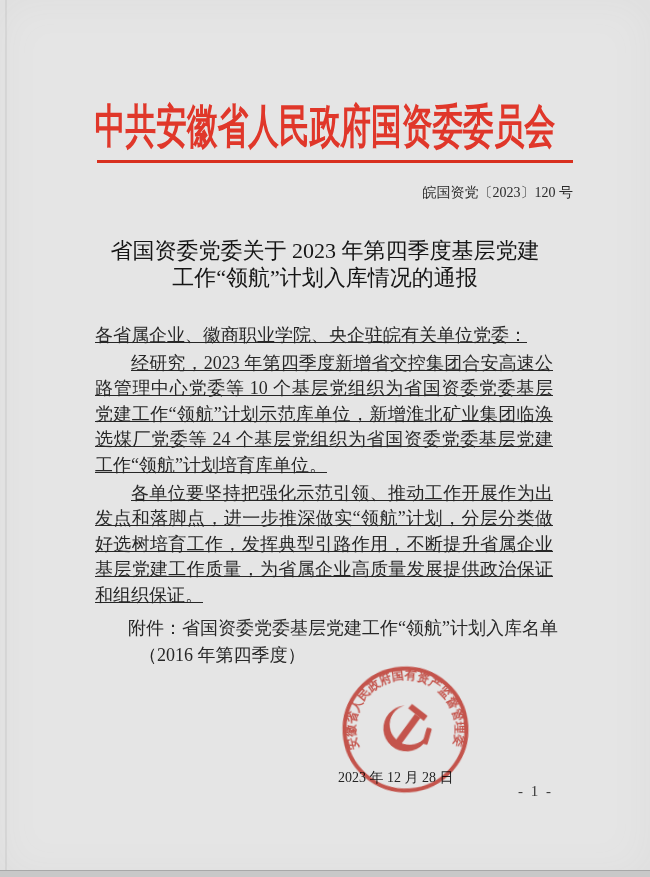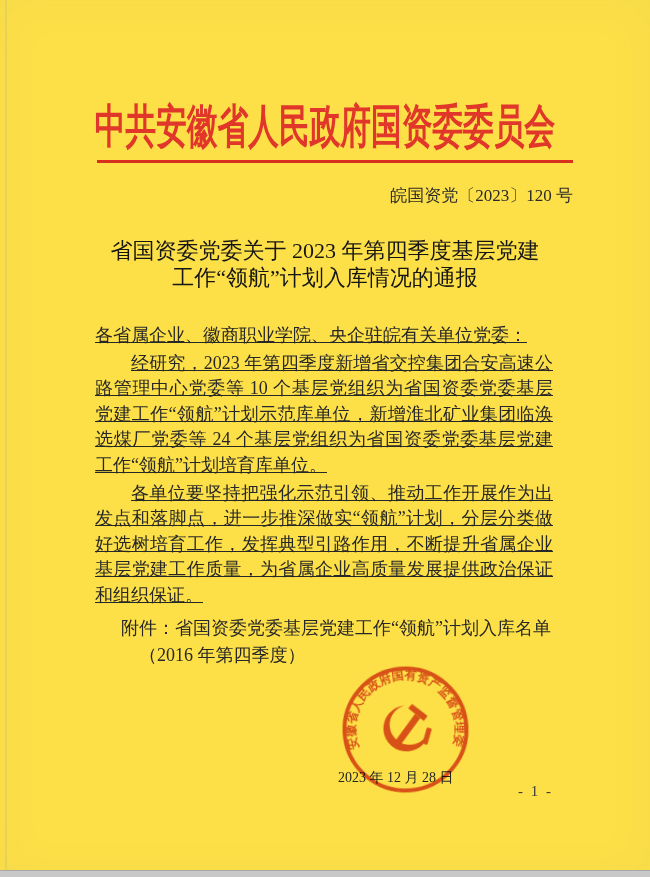--- a/index.html
+++ b/index.html
@@ -1,20 +1,20 @@
 <!DOCTYPE html>
 <html><head>
 <meta charset="utf-8">
 <style>
   html, body { margin: 0; padding: 0; background: #ffffff; }
   .page {
     position: relative;
     width: 650px;
     height: 877px;
-    background: #fde047;
+    background: #e5e5e5;
     overflow: hidden;
     font-family: "Liberation Serif", serif;
     box-shadow: inset 0 0 45px rgba(120,120,120,0.06);
   }
   .scan-edge-left {
     position: absolute; left: 5px; top: 0; width: 2px; height: 100%;
     background: rgba(160,160,160,0.18);
   }
   .scan-edge-bottom {
     position: absolute; left: 0; bottom: 0; width: 100%; height: 6px;
@@ -29,42 +29,42 @@
     transform: scale(0.93, 1.40);
     transform-origin: center top;
     white-space: nowrap;
   }
   .red-rule {
     position: absolute; top: 160px; left: 97px; width: 476px; height: 3px;
     background: #d8301f;
   }
   .doc-number {
     position: absolute; top: 184px; right: 77px;
-    font-size: 17px; color: #2a2a2a; white-space: nowrap;
+    font-size: 14px; color: #2a2a2a; white-space: nowrap;
   }
   .title {
     position: absolute; top: 237px; left: 70px; width: 510px;
     text-align: center;
     font-size: 22px; font-weight: normal; color: #151515;
     line-height: 27px;
   }
   .body-text {
     position: absolute; top: 323px; left: 95px; width: 458px;
     font-size: 18px; color: #272727;
     line-height: 25.6px;
     text-align: justify;
     text-decoration: underline;
   }
   .body-text p { margin: 0; }
   .body-text p.para { text-indent: 36px; margin-top: 2px; }
   .attachment {
     position: absolute; top: 615px; left: 95px; width: 470px;
     font-size: 18px; color: #272727; line-height: 27px;
   }
-  .attachment .att1 { text-indent: 26px; }
+  .attachment .att1 { text-indent: 26px; text-align: center; }
   .attachment .att2 { padding-left: 44px; }
   .signer {
     position: absolute; top: 723px; left: 346px;
     font-size: 18px; color: #242424; letter-spacing: 1px; white-space: nowrap;
   }
   .sig-date {
     position: absolute; top: 753px; left: 338px;
     font-size: 14px; color: #242424; white-space: nowrap; margin-top: 16px;
   }
   .page-num {

